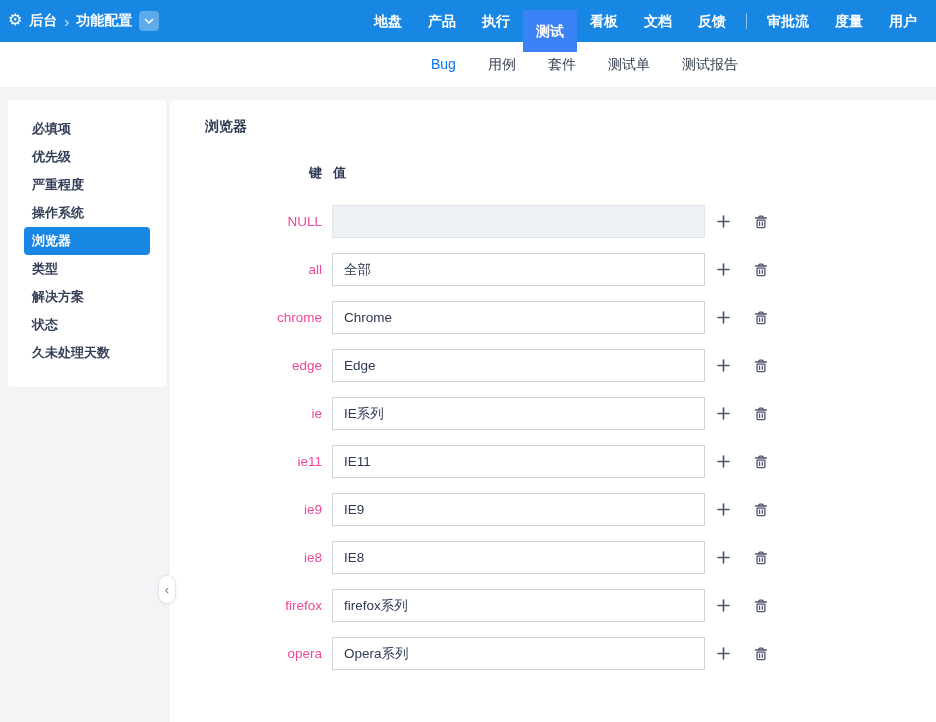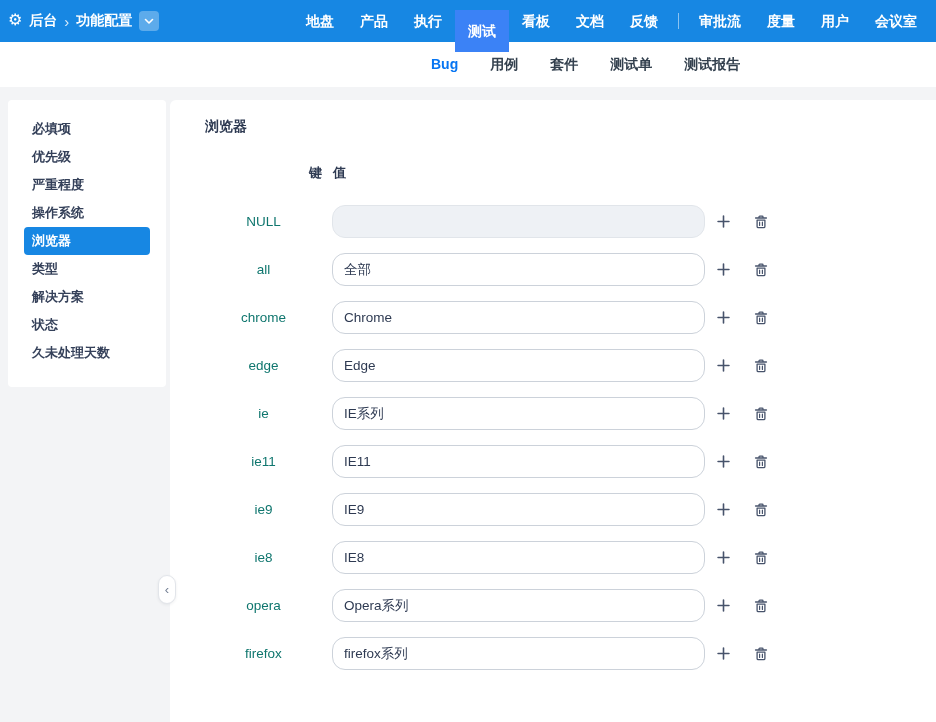--- a/index.html
+++ b/index.html
@@ -38,21 +38,21 @@
   .top-item.active { background: #3b82f6; margin-top: 20px; }
   .nav-divider { width: 1px; height: 16px; background: rgba(255,255,255,.5); margin: 0 7px; }
 
   
   .subnav {
     height: 45px; background: #ffffff;
     display: flex; align-items: center;
     padding-left: 415px;
   }
   .sub-item {
-    padding: 8px 16px; font-size: 14px; font-weight: 700; color: #33404e;
+    padding: 8px 16px; font-size: 14px; font-weight: 400; color: #33404e;
     cursor: pointer; white-space: nowrap; line-height: 45px;
   }
   .sub-item.active { color: #0675f2; }
 
   
   .layout { position: absolute; top: 100px; left: 0; right: 0; bottom: 0; }
 
   .sidebar-card {
     position: absolute; left: 8px; top: 0; width: 158px; height: 287px;
     background: #fff; border-radius: 4px; padding-top: 15px;
@@ -70,24 +70,24 @@
     padding: 18px 0 0 35px; overflow: hidden;
   }
   .page-title { font-size: 14px; font-weight: 700; color: #2e3a52; }
 
   .tbl-header { display: flex; margin-top: 28px; font-size: 13px; font-weight: 700; color: #2e3a52; }
   .key-col { width: 117px; text-align: right; }
   .val-col { margin-left: 11px; }
 
   .rows { margin-top: 23px; }
   .dict-row { display: flex; align-items: center; height: 33px; margin-bottom: 15px; }
-  .row-key { width: 117px; text-align: center; font-size: 13.5px; color: #0f766e; white-space: nowrap; }
+  .row-key { width: 117px; text-align: right; font-size: 13.5px; color: #ec4899; white-space: nowrap; }
   .row-input {
     margin-left: 10px; width: 373px; height: 33px;
-    border: 1px solid #ccd2da; border-radius: 13px;
+    border: 1px solid #ccd2da; border-radius: 0;
     padding: 0 11px; font-size: 13.5px; color: #2e3a52;
     font-family: "Liberation Sans", "DejaVu Sans", sans-serif;
     background: #fff; outline: none;
   }
   .row-input:disabled { background: #eef1f5; border-color: #e1e5ea; }
   .icon-btn {
     width: 24px; height: 24px; border: none; background: transparent;
     display: flex; align-items: center; justify-content: center;
     cursor: pointer; padding: 0;
   }
@@ -124,21 +124,20 @@
       <span class="top-item">产品</span>
       <span class="top-item">执行</span>
       <span class="top-item active">测试</span>
       <span class="top-item">看板</span>
       <span class="top-item">文档</span>
       <span class="top-item">反馈</span>
       <span class="nav-divider"></span>
       <span class="top-item">审批流</span>
       <span class="top-item">度量</span>
       <span class="top-item">用户</span>
-      <span class="top-item">会议室</span>
     </nav>
 </header>
 
 <nav class="subnav" id="subnav">
     <span class="sub-item active">Bug</span>
     <span class="sub-item">用例</span>
     <span class="sub-item">套件</span>
     <span class="sub-item">测试单</span>
     <span class="sub-item">测试报告</span>
   </nav>
@@ -293,39 +292,39 @@
           <button class="icon-btn del">
             <svg width="16" height="16" viewBox="0 0 16 16">
               <path d="M2.6 4.1h10.8" stroke="#47536B" stroke-width="1.5" stroke-linecap="round" fill="none"></path>
               <path d="M6 4V2.9c0-.4.3-.7.7-.7h2.6c.4 0 .7.3.7.7V4" stroke="#47536B" stroke-width="1.3" fill="none"></path>
               <path d="M4.1 6.2h7.8v6.3c0 .7-.5 1.2-1.2 1.2H5.3c-.7 0-1.2-.5-1.2-1.2z" stroke="#47536B" stroke-width="1.3" fill="none" stroke-linejoin="round"></path>
               <path d="M6.6 8.2v3.2M9.4 8.2v3.2" stroke="#47536B" stroke-width="1.2" stroke-linecap="round" fill="none"></path>
             </svg>
           </button>
         </div>
         <div class="dict-row">
+          <span class="row-key">firefox</span>
+          <input class="row-input" value="firefox系列" style="">
+          <button class="icon-btn add">
+            <svg width="15" height="15" viewBox="0 0 16 16">
+              <path d="M8 2.2v11.6M2.2 8h11.6" fill="none" stroke="#47536B" stroke-width="1.7" stroke-linecap="round"></path>
+            </svg>
+          </button>
+          <button class="icon-btn del">
+            <svg width="16" height="16" viewBox="0 0 16 16">
+              <path d="M2.6 4.1h10.8" stroke="#47536B" stroke-width="1.5" stroke-linecap="round" fill="none"></path>
+              <path d="M6 4V2.9c0-.4.3-.7.7-.7h2.6c.4 0 .7.3.7.7V4" stroke="#47536B" stroke-width="1.3" fill="none"></path>
+              <path d="M4.1 6.2h7.8v6.3c0 .7-.5 1.2-1.2 1.2H5.3c-.7 0-1.2-.5-1.2-1.2z" stroke="#47536B" stroke-width="1.3" fill="none" stroke-linejoin="round"></path>
+              <path d="M6.6 8.2v3.2M9.4 8.2v3.2" stroke="#47536B" stroke-width="1.2" stroke-linecap="round" fill="none"></path>
+            </svg>
+          </button>
+        </div>
+        <div class="dict-row">
           <span class="row-key">opera</span>
           <input class="row-input" value="Opera系列" style="">
-          <button class="icon-btn add">
-            <svg width="15" height="15" viewBox="0 0 16 16">
-              <path d="M8 2.2v11.6M2.2 8h11.6" fill="none" stroke="#47536B" stroke-width="1.7" stroke-linecap="round"></path>
-            </svg>
-          </button>
-          <button class="icon-btn del">
-            <svg width="16" height="16" viewBox="0 0 16 16">
-              <path d="M2.6 4.1h10.8" stroke="#47536B" stroke-width="1.5" stroke-linecap="round" fill="none"></path>
-              <path d="M6 4V2.9c0-.4.3-.7.7-.7h2.6c.4 0 .7.3.7.7V4" stroke="#47536B" stroke-width="1.3" fill="none"></path>
-              <path d="M4.1 6.2h7.8v6.3c0 .7-.5 1.2-1.2 1.2H5.3c-.7 0-1.2-.5-1.2-1.2z" stroke="#47536B" stroke-width="1.3" fill="none" stroke-linejoin="round"></path>
-              <path d="M6.6 8.2v3.2M9.4 8.2v3.2" stroke="#47536B" stroke-width="1.2" stroke-linecap="round" fill="none"></path>
-            </svg>
-          </button>
-        </div>
-        <div class="dict-row">
-          <span class="row-key">firefox</span>
-          <input class="row-input" value="firefox系列" style="">
           <button class="icon-btn add">
             <svg width="15" height="15" viewBox="0 0 16 16">
               <path d="M8 2.2v11.6M2.2 8h11.6" fill="none" stroke="#47536B" stroke-width="1.7" stroke-linecap="round"></path>
             </svg>
           </button>
           <button class="icon-btn del">
             <svg width="16" height="16" viewBox="0 0 16 16">
               <path d="M2.6 4.1h10.8" stroke="#47536B" stroke-width="1.5" stroke-linecap="round" fill="none"></path>
               <path d="M6 4V2.9c0-.4.3-.7.7-.7h2.6c.4 0 .7.3.7.7V4" stroke="#47536B" stroke-width="1.3" fill="none"></path>
               <path d="M4.1 6.2h7.8v6.3c0 .7-.5 1.2-1.2 1.2H5.3c-.7 0-1.2-.5-1.2-1.2z" stroke="#47536B" stroke-width="1.3" fill="none" stroke-linejoin="round"></path>

